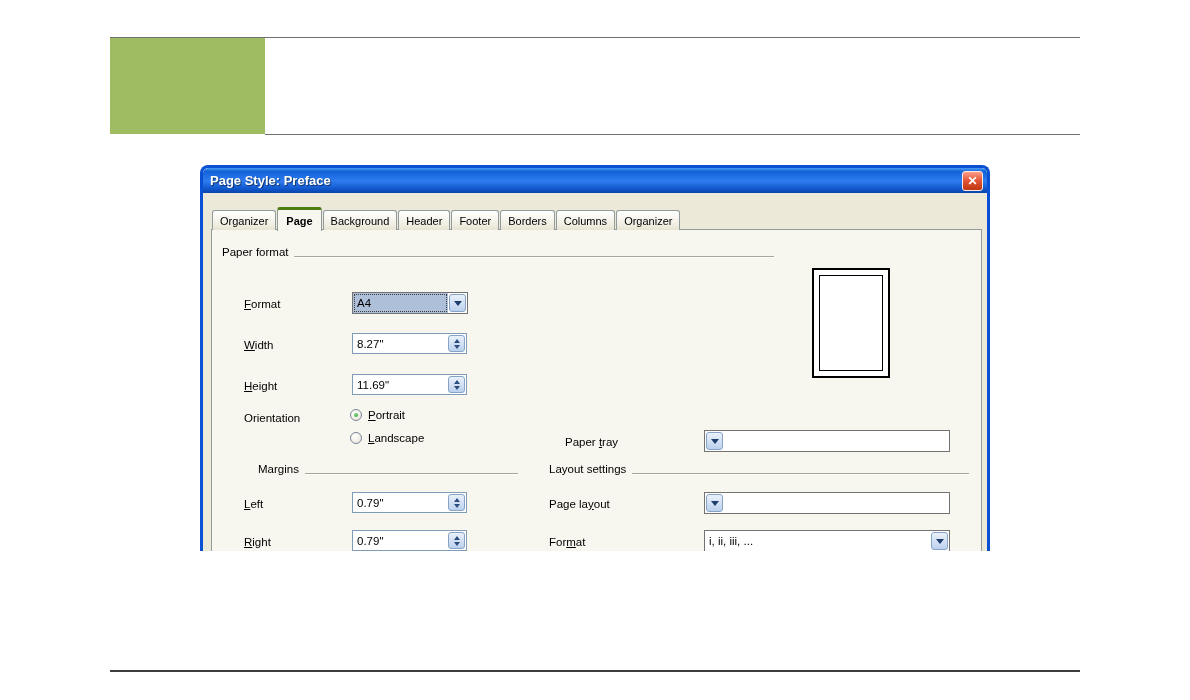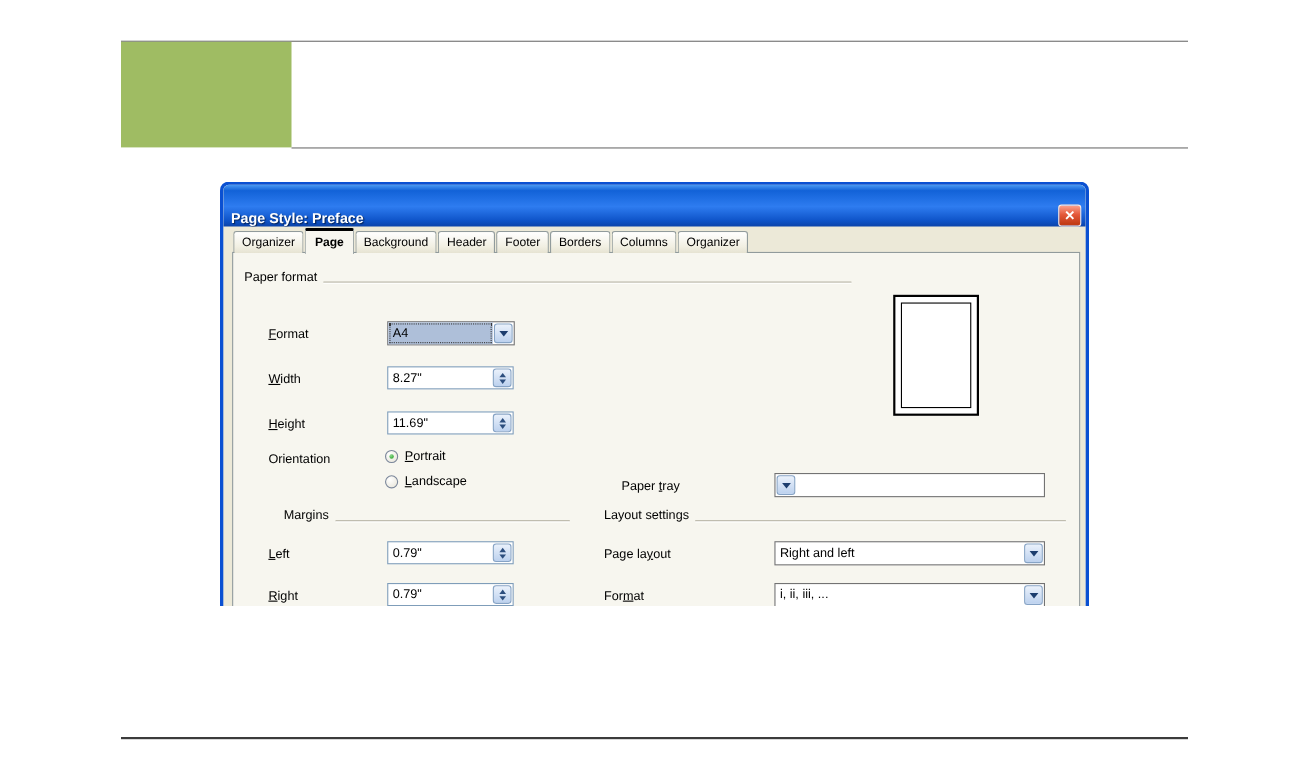--- a/index.html
+++ b/index.html
@@ -21,23 +21,23 @@
   
   .dialog {
     position:absolute; left:200px; top:165px; width:790px; height:386px;
     background:#ECE9D8;
     border:3px solid #0A50D2; border-bottom:none;
     border-radius:8px 8px 0 0;
     overflow:hidden;
     font-size:11.5px; color:#000;
   }
   .titlebar {
-    height:38px;
+    height:25px;
     background:linear-gradient(180deg,#4A9AF4 0%,#1262D8 14%,#2E7CF0 52%,#0E53C8 86%,#0B43A9 100%);
-    display:flex; align-items:flex-end; padding:0 4px 0 7px;
+    display:flex; align-items:center; padding:0 4px 0 7px;
     border-radius:5px 5px 0 0;
   }
   .titlebar .title {
     flex:1; color:#fff; font-weight:bold; font-size:13px;
     text-shadow:1px 1px 1px rgba(0,0,0,.55);
     white-space:nowrap; overflow:hidden;
   }
   .close-btn {
     width:21px; height:20px; border:1px solid #FFE9DF; border-radius:3px;
     background:linear-gradient(180deg,#FBA08C 0%,#E4583A 45%,#C33C17 90%);
@@ -54,21 +54,21 @@
   .tab {
     height:20px; padding:0 7px; margin-right:1px;
     display:flex; align-items:center;
     border:1px solid #919B9C; border-bottom:none;
     border-radius:3px 3px 0 0;
     background:linear-gradient(180deg,#FFFFFF 0%,#F1EFE2 70%,#E6E3D2 100%);
     font-size:11px; white-space:nowrap;
   }
   .tab.active {
     height:24px; margin-bottom:-1px; z-index:4; position:relative;
-    border-top:3px solid #000000; background:#F7F6EF; font-weight:bold;
+    border-top:3px solid #4d7c0f; background:#F7F6EF; font-weight:bold;
     padding:0 8px;
   }
 
   
   .panel {
     position:absolute; left:8px; top:61px; width:771px; height:400px;
     background:#F7F6EF; border:1px solid #919B9C; z-index:1;
   }
 
   .group { position:absolute; display:flex; align-items:flex-end; }
@@ -233,21 +233,20 @@
         </span>
       </div>
 
       <div class="group" style="left:337px; top:233px; width:420px;">
         <span>Layout settings</span>
         <span class="g-rule"></span>
       </div>
 
       <span class="lbl" style="left:337px; top:268px;"><span>Page la</span><u>y</u><span>out</span></span>
       <div class="combo" style="left:492px; top:262px; width:246px;">
-        <span class="val">Right and left</span>
         <span class="combo-btn">
           <span class="chev"></span>
         </span>
       </div>
 
       <span class="lbl" style="left:337px; top:306px;"><span>For</span><u>m</u><span>at</span></span>
       <div class="combo" style="left:492px; top:300px; width:246px;">
         <span class="val">i, ii, iii, ...</span>
         <span class="combo-btn">
           <span class="chev"></span>

